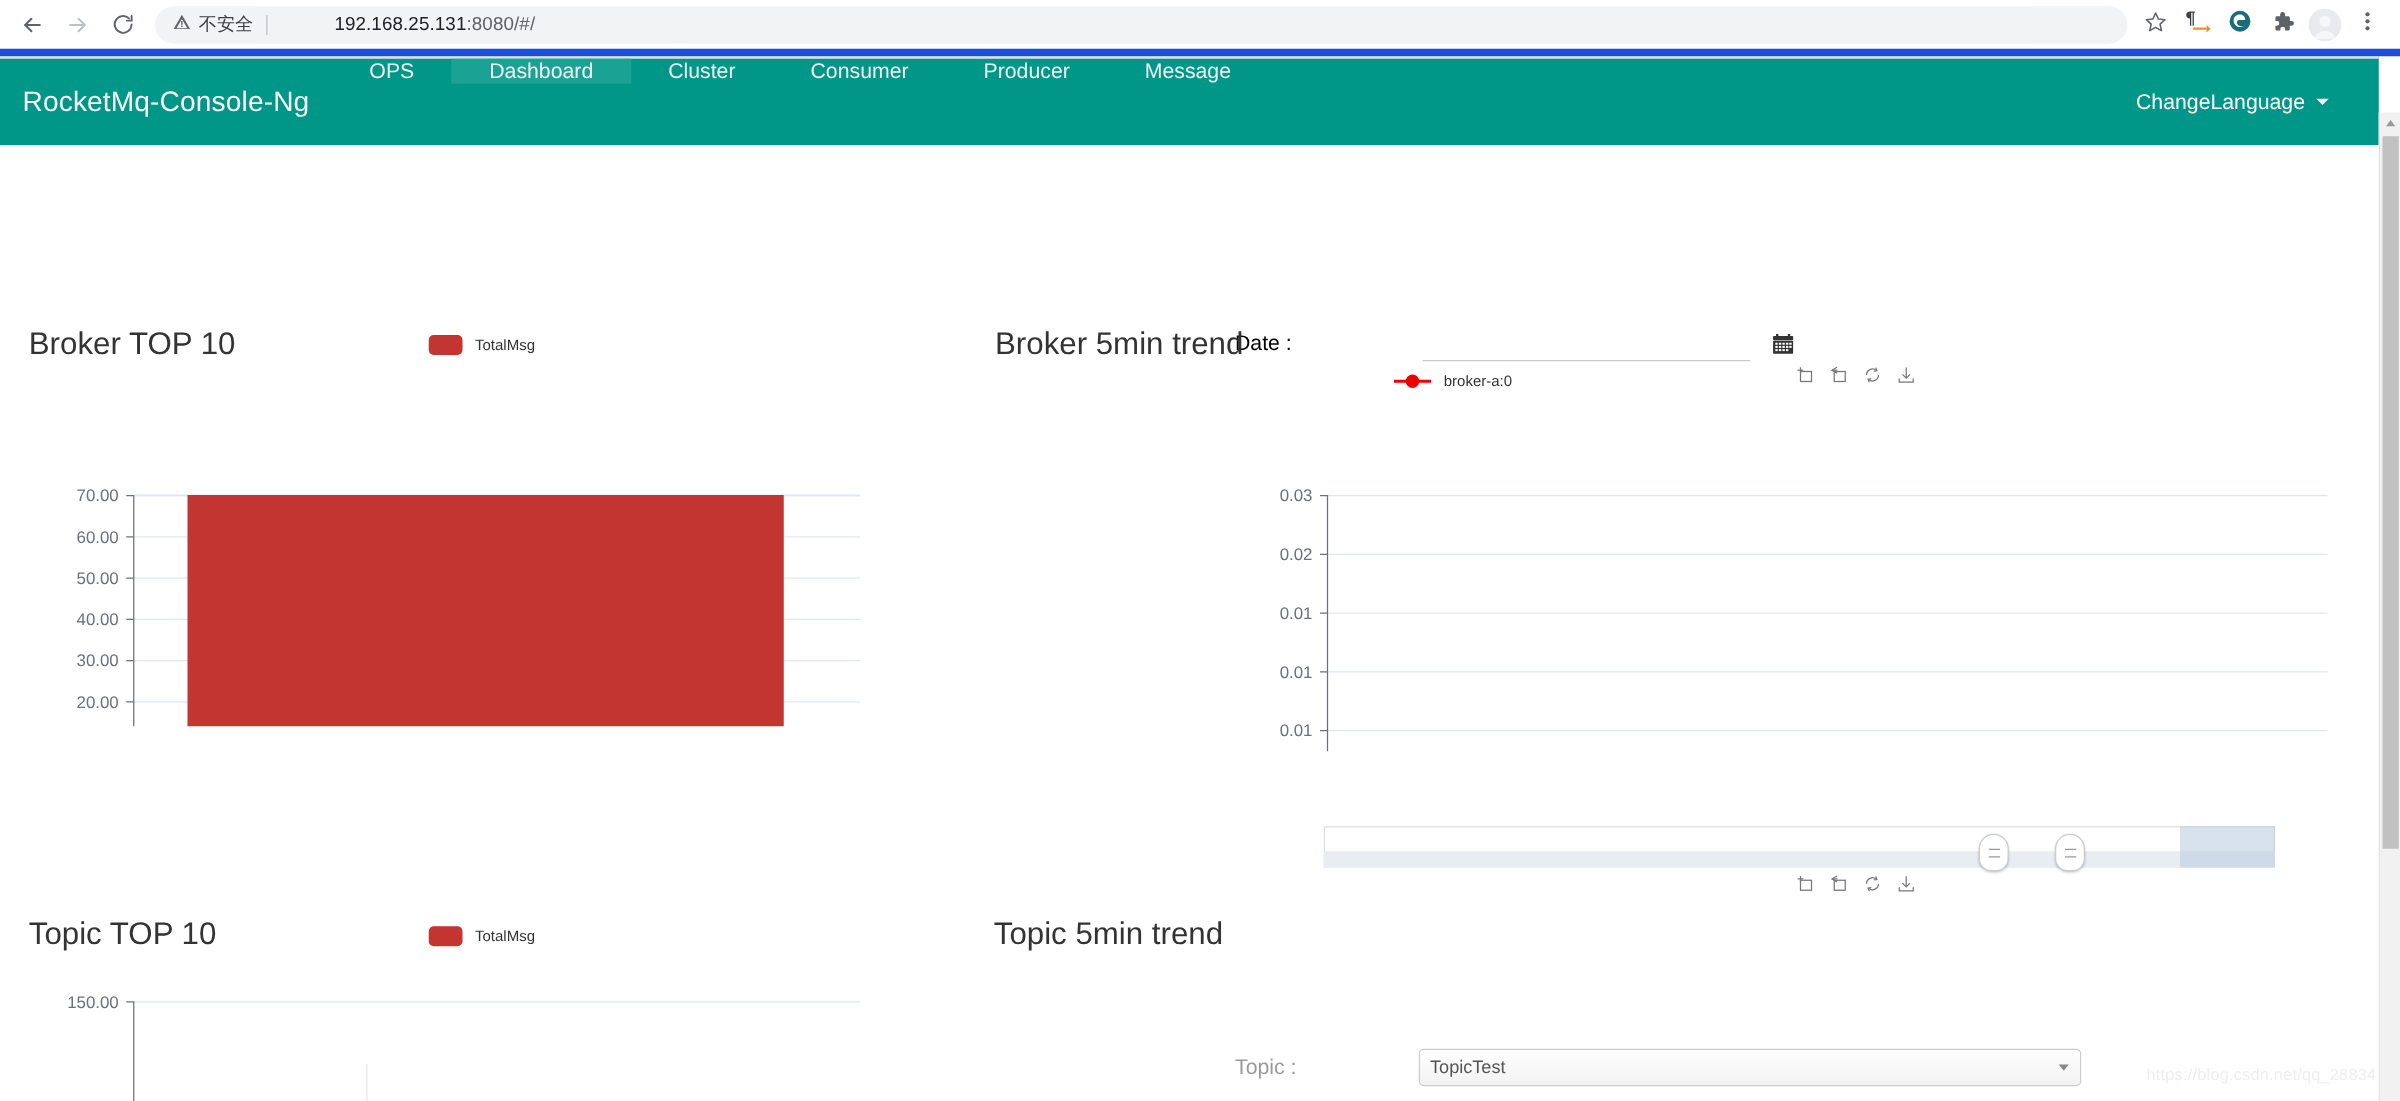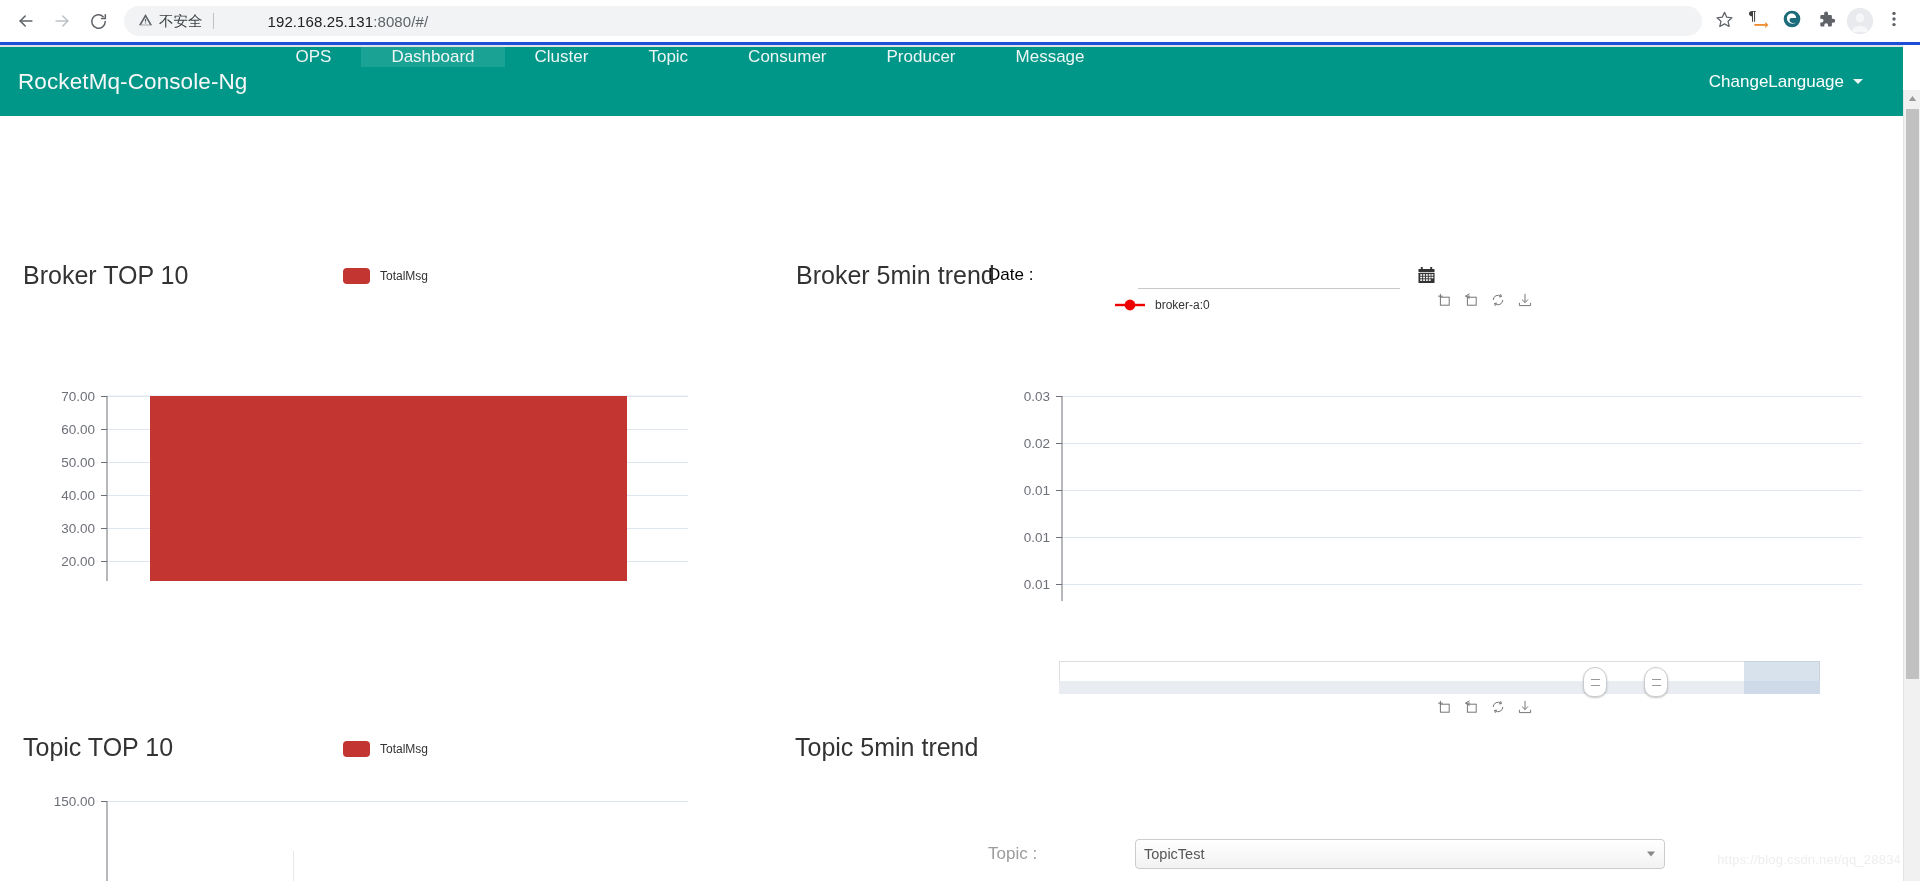--- a/index.html
+++ b/index.html
@@ -9,21 +9,21 @@
     background: #ffffff;
     overflow: hidden;
   }
 
   
   .browser-chrome {
     height: 45px; width: 1920px;
     background: #ffffff;
     display: flex; align-items: center;
     padding: 0 10px 0 8px;
-    border-bottom: 3px solid #1d4ed8;
+    border-bottom: 6px solid #1d4ed8;
     position: relative;
   }
   .nav-btn {
     width: 36px; height: 36px;
     display: flex; align-items: center; justify-content: center;
     border-radius: 50%;
     flex: 0 0 auto;
   }
   .nav-btn svg { display: block; }
   .omnibox {
@@ -388,21 +388,20 @@
 </div>
 
 <div class="app-wrap">
 
   <div class="navbar">
     <div class="brand">RocketMq-Console-Ng</div>
     <div class="nav-items">
       <div class="nav-item">OPS</div>
       <div class="nav-item active">Dashboard</div>
       <div class="nav-item">Cluster</div>
-      <div class="nav-item">Topic</div>
       <div class="nav-item">Consumer</div>
       <div class="nav-item">Producer</div>
       <div class="nav-item">Message</div>
     </div>
     <div class="nav-spacer"></div>
     <div class="nav-right">
       <span>ChangeLanguage</span>
       <span class="caret-down"></span>
     </div>
   </div>

